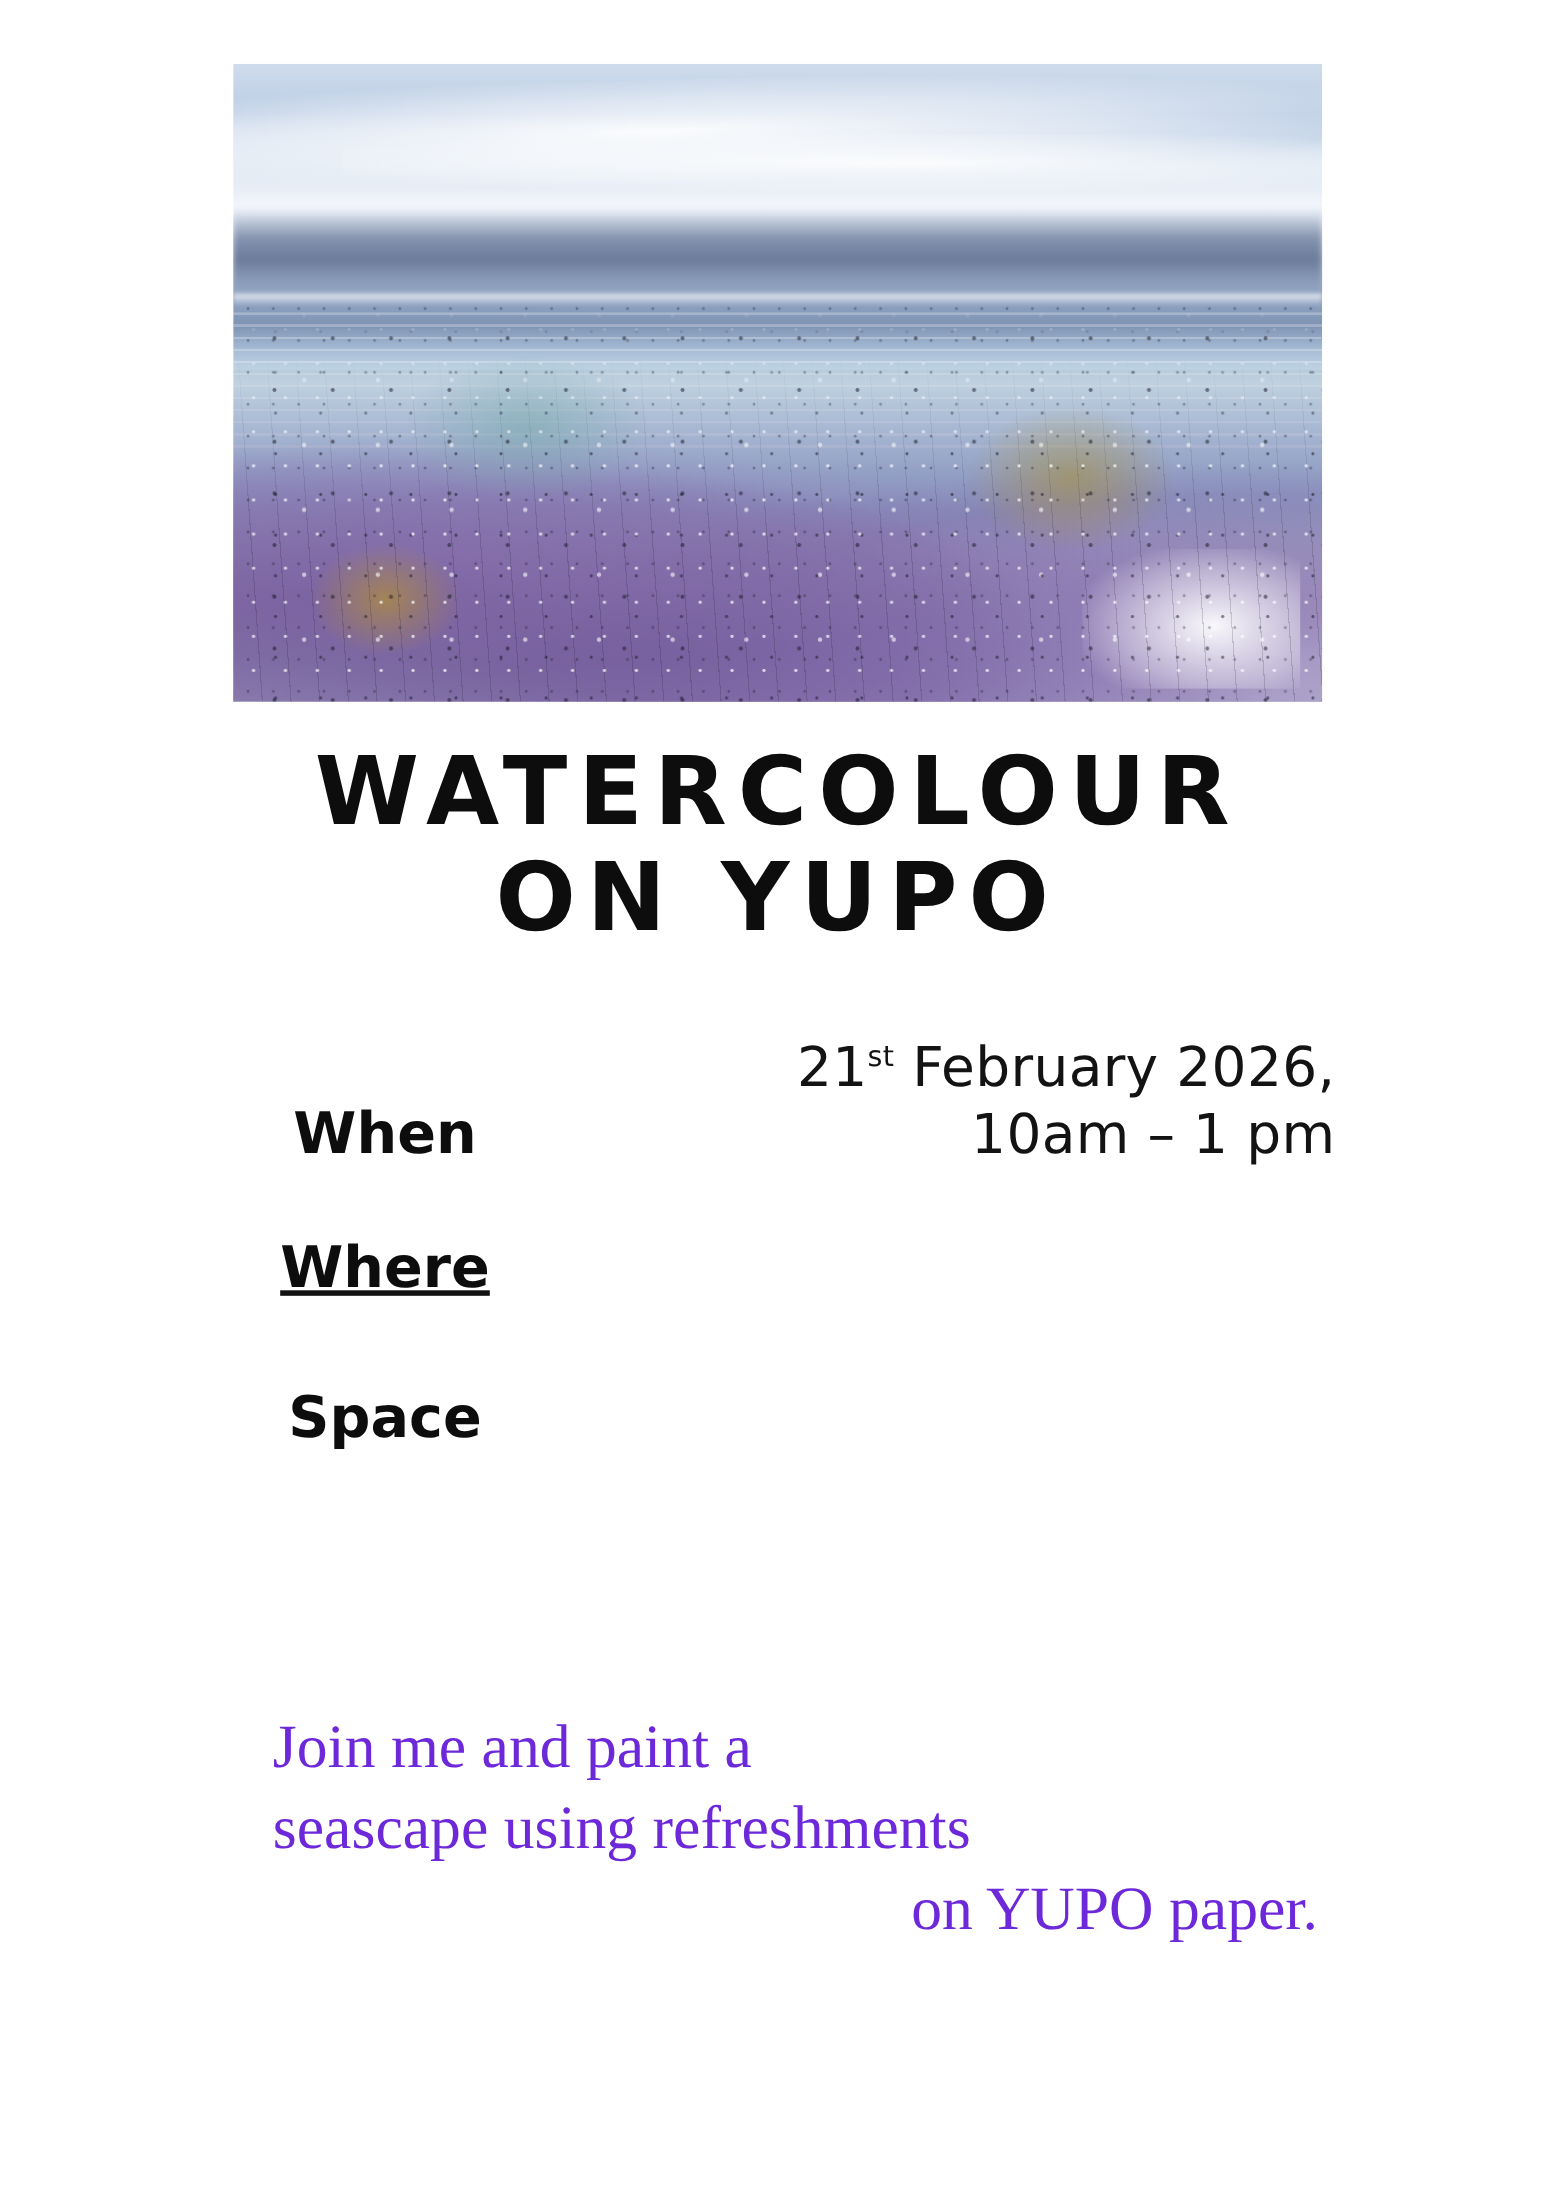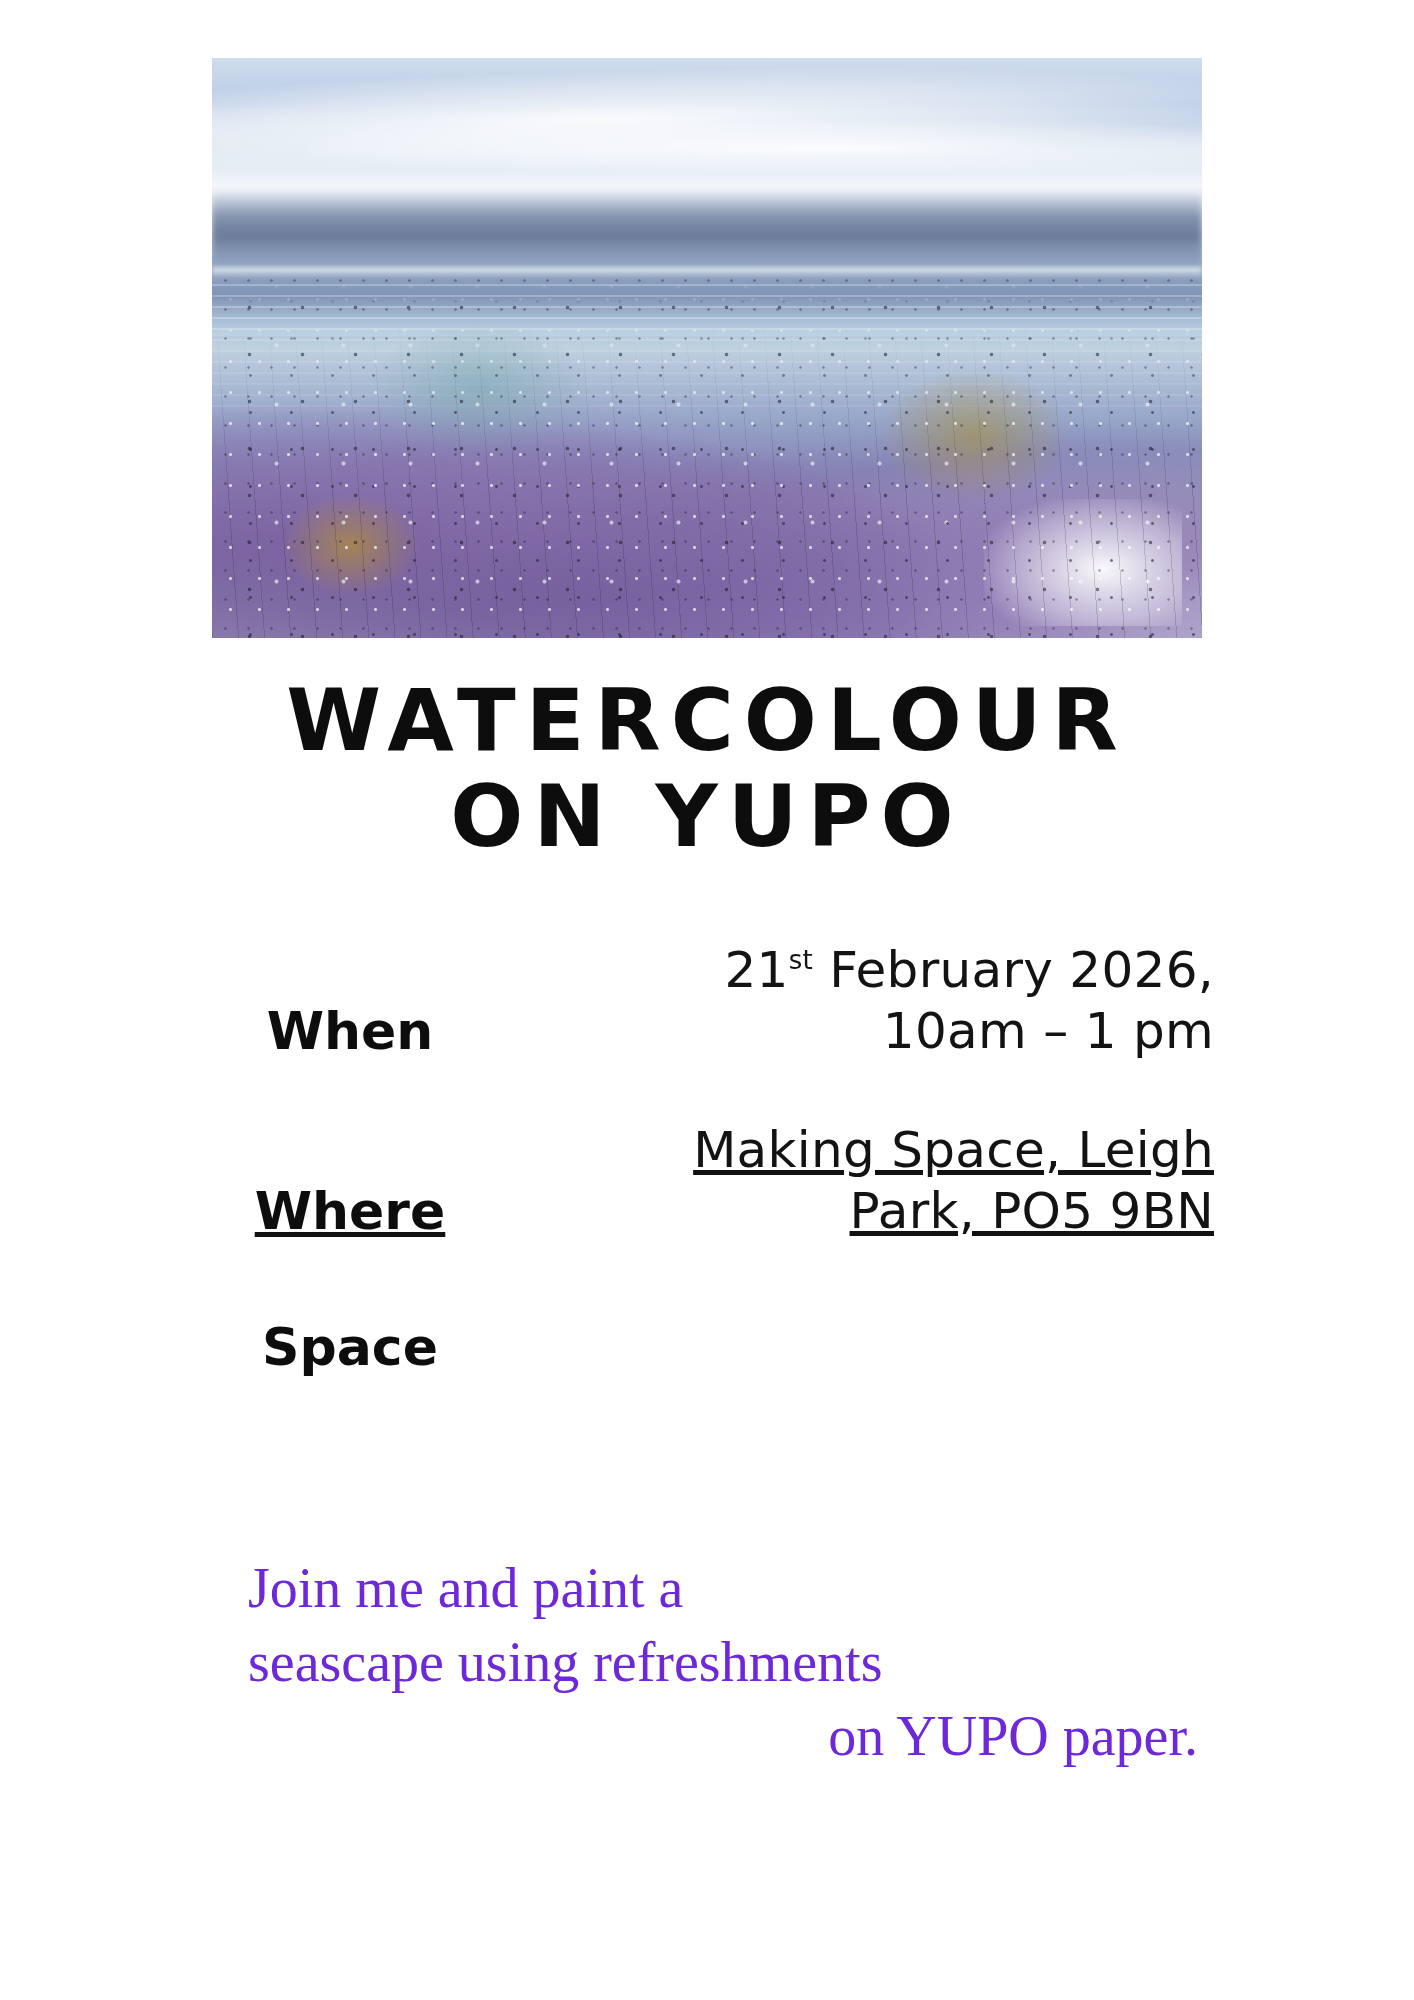--- a/index.html
+++ b/index.html
@@ -269,22 +269,20 @@
   <div class="details">
 
     <div class="row when">
       <div class="label">When</div>
       <div class="value"><span>21</span><sup>st</sup><span> February 2026,
 10am   – 1 pm</span></div>
     </div>
 
     <div class="row where">
       <div class="label">Where</div>
-      <div class="value">Making Space, Leigh
-Park, PO5 9BN</div>
     </div>
 
     <div class="row cost">
       <div class="label">Space</div>
     </div>
 
   </div>
 
   <div class="body-copy">
     <div>Join   me   and   paint    a</div>

